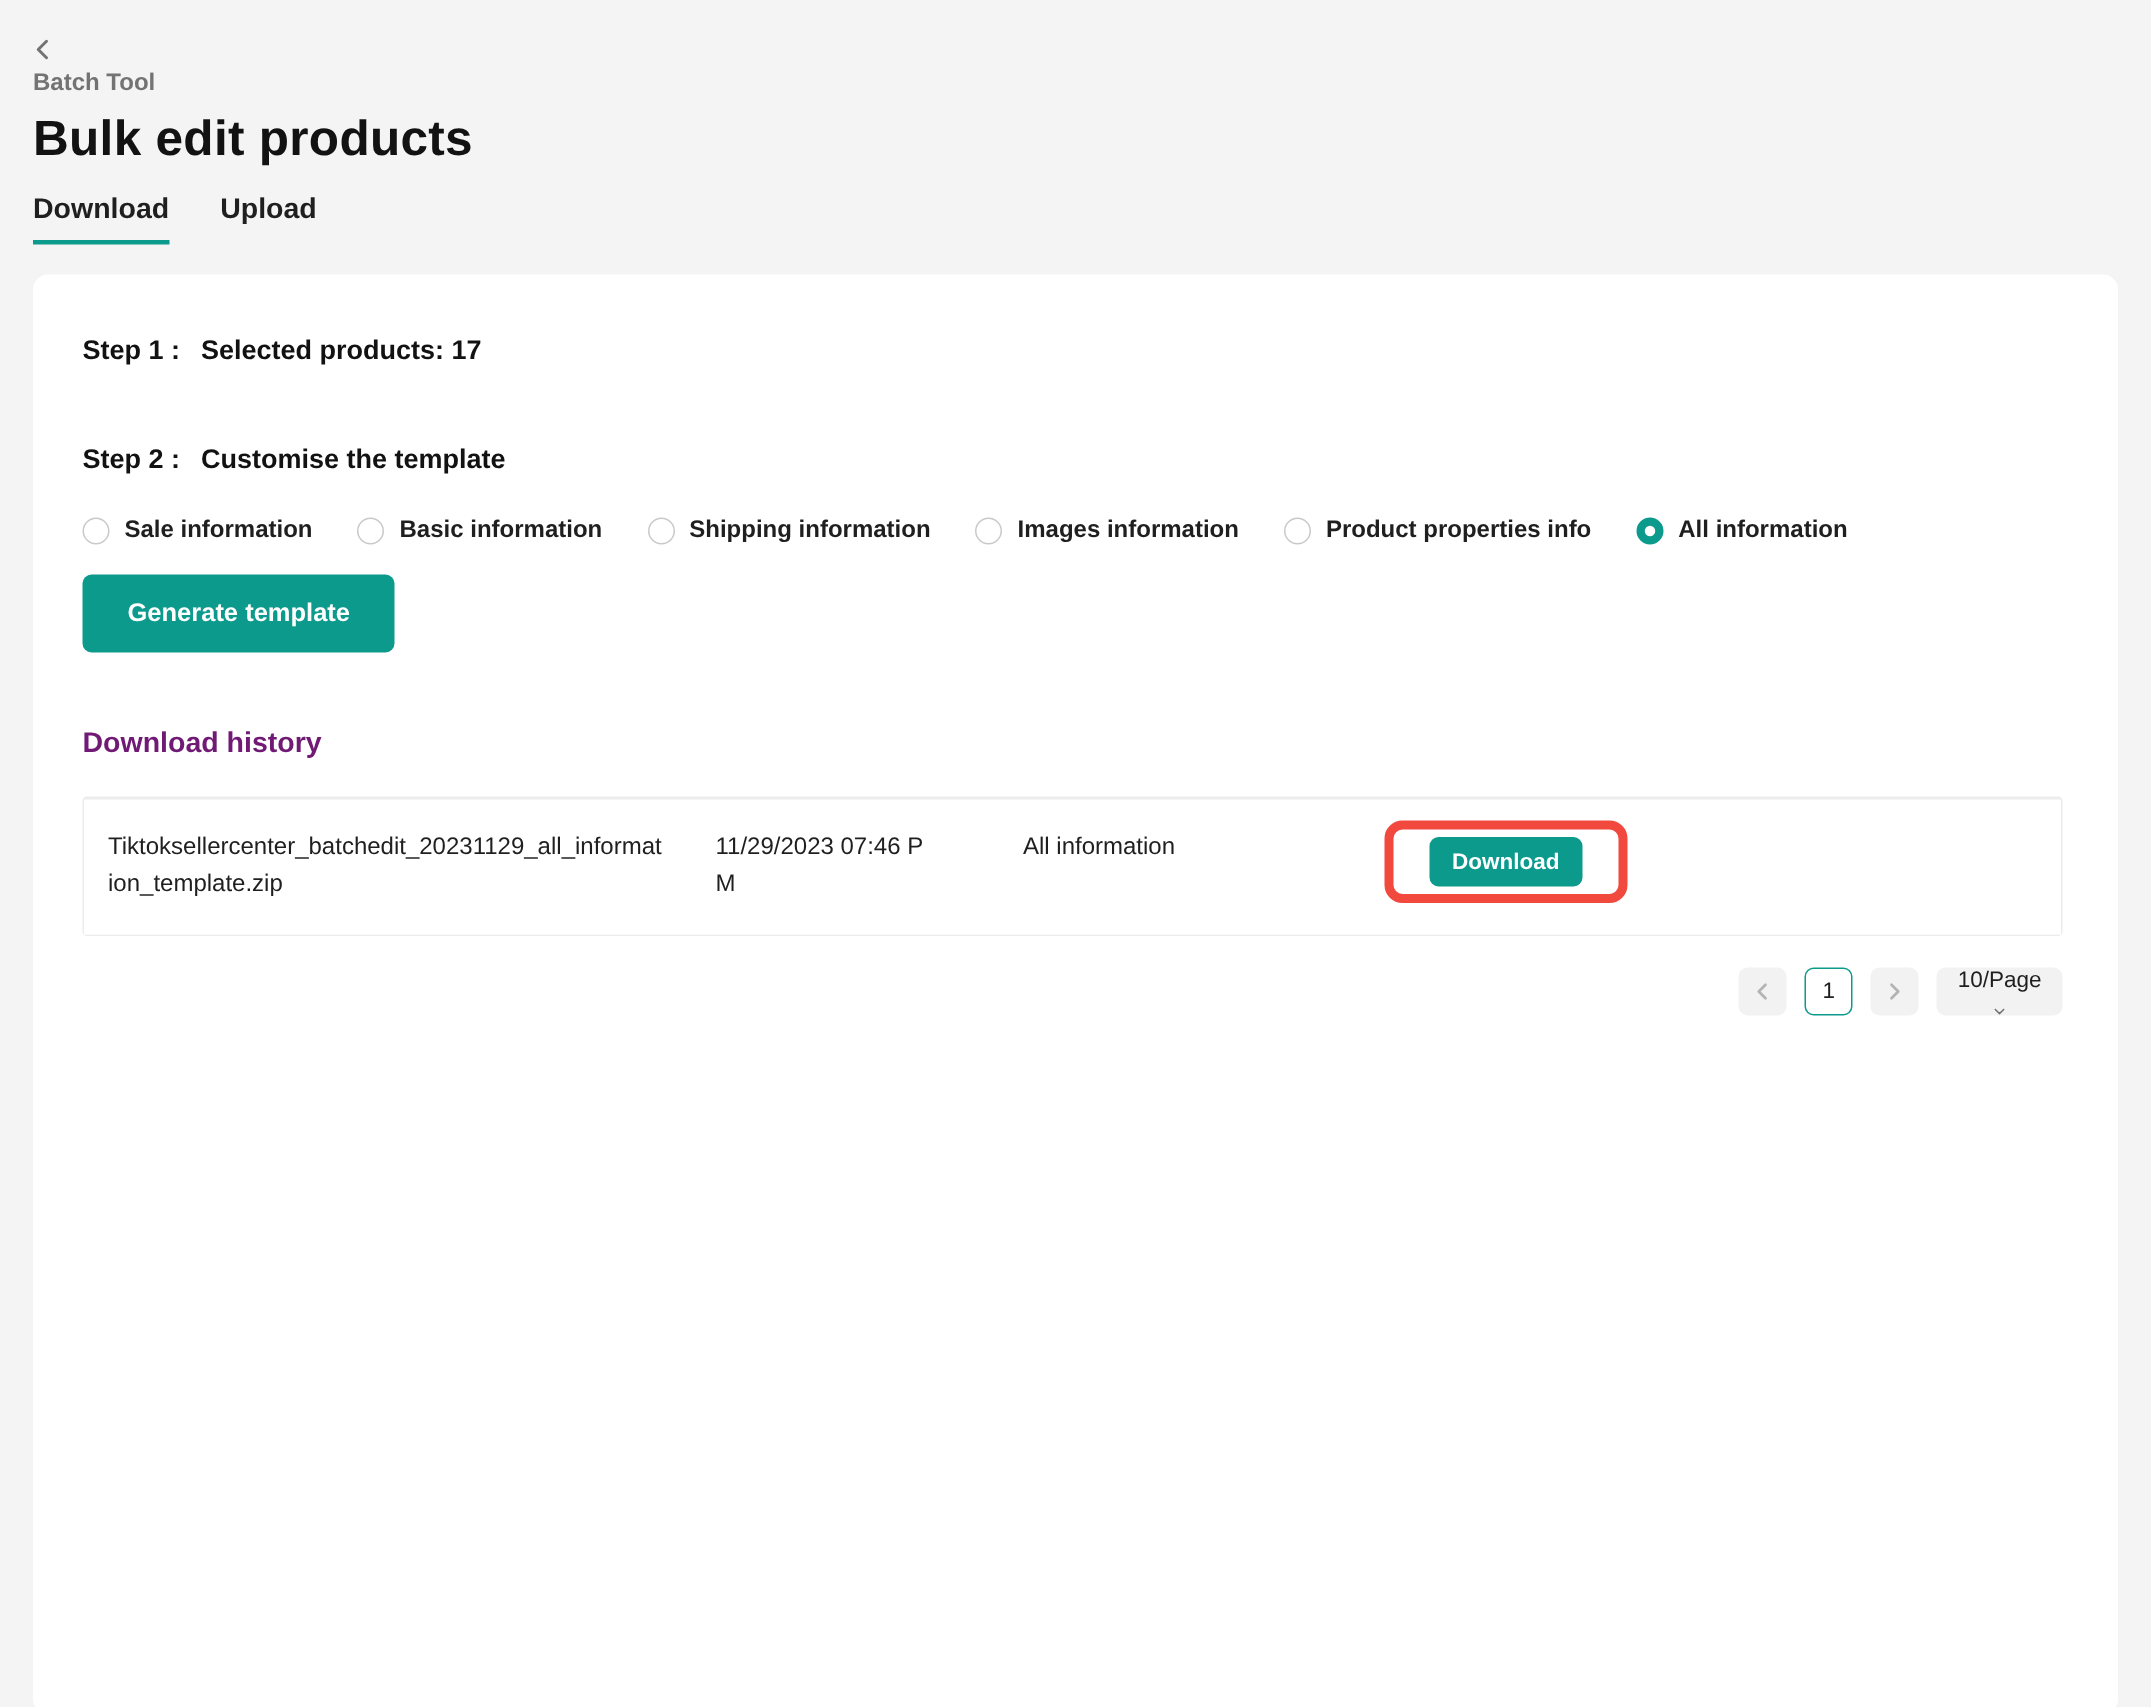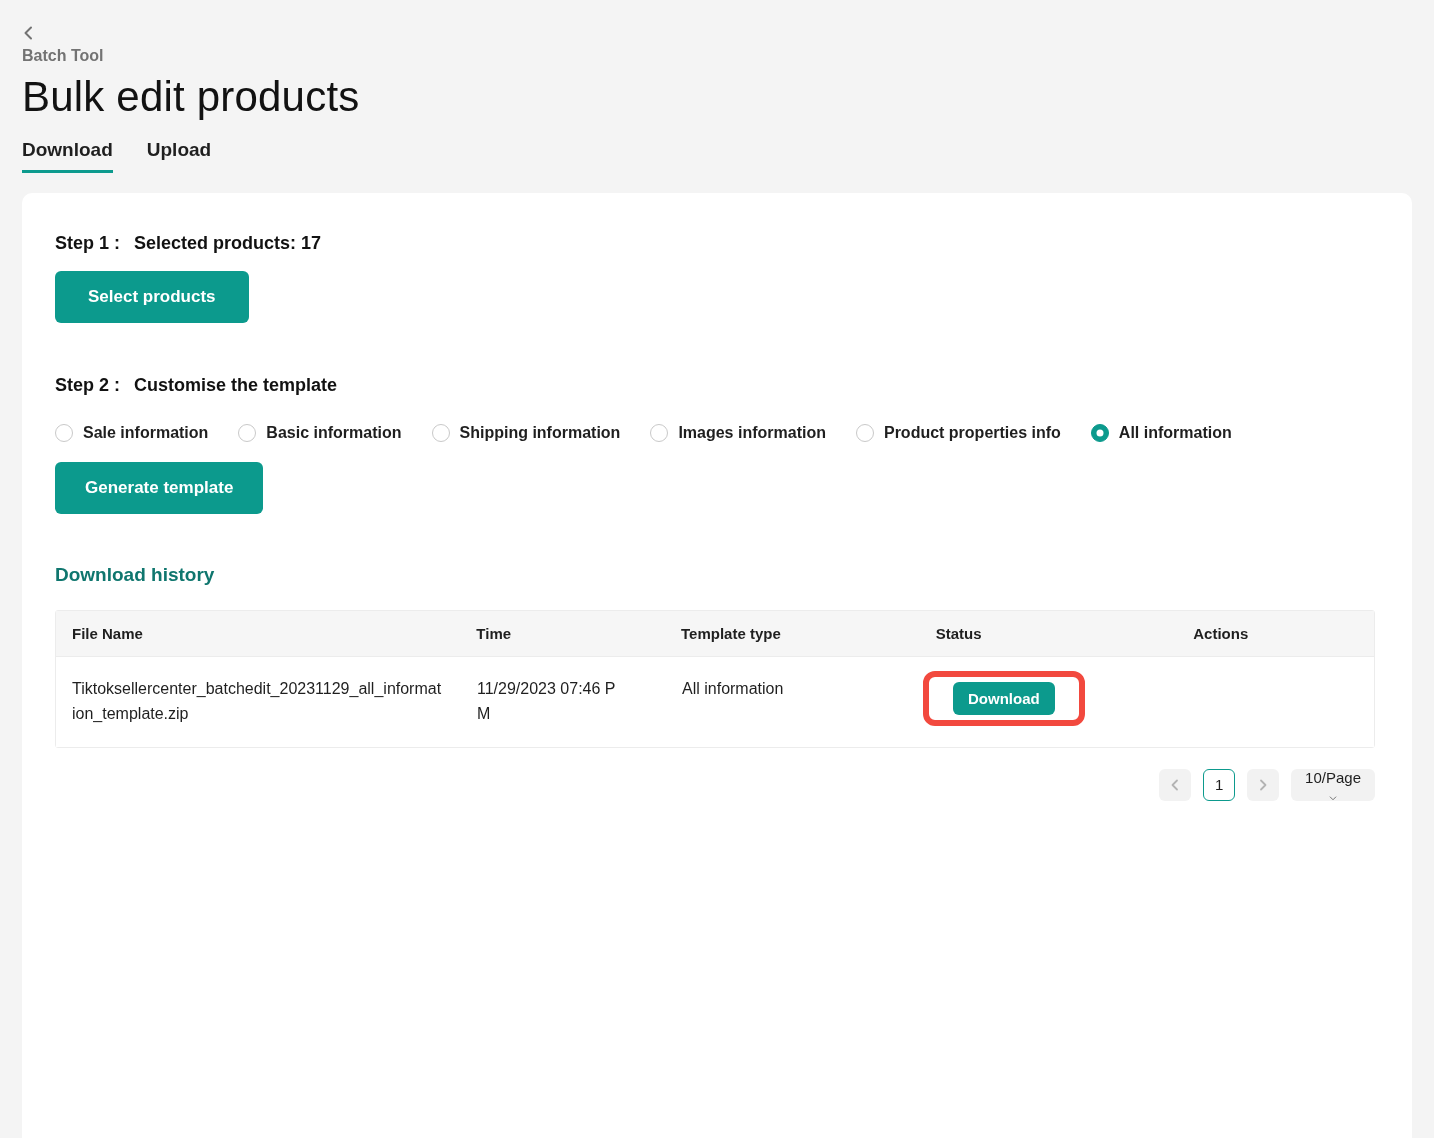--- a/index.html
+++ b/index.html
@@ -12,21 +12,21 @@
   }
   .page { padding:0 22px 28px 22px; }
 
   
   .back-row {
     display:flex; gap:7px;
     padding-top:26px; cursor:pointer; width:max-content;flex-direction:column;
   }
   .back-row svg { display:block; }
   .back-label { font-size:16px; font-weight:600; color:#737373; }
-  .page-title { font-size:42px; font-weight:400; color:#121212; margin-top:8px; letter-spacing:.2px; }
+  .page-title { font-size:33px; font-weight:700; color:#121212; margin-top:8px; letter-spacing:.2px; }
   .tabs { display:flex; gap:34px; margin-top:18px; }
   .tab {
     font-size:19px; font-weight:600; color:#1f1f1f;
     padding-bottom:9px; cursor:pointer; border-bottom:3px solid transparent;
   }
   .tab.active { border-bottom-color:#0c9a8d; }
 
   
   .card {
     background:#ffffff; border-radius:10px;
@@ -56,21 +56,21 @@
   }
   .radio-item.selected .radio-circle { background:#0c9a8d; border-color:#0c9a8d; }
   .radio-item.selected .radio-circle::after {
     content:""; position:absolute; left:50%; top:50%;
     width:7px; height:7px; border-radius:50%; background:#fff;
     transform:translate(-50%,-50%);
   }
   .radio-label { font-size:16px; font-weight:600; color:#1f1f1f; }
 
   
-  .history-title { margin-top:50px; font-size:19px; font-weight:600; color:#0f766e; }
+  .history-title { margin-top:50px; font-size:19px; font-weight:600; color:#701a75; }
 
   .table { width:1320px; margin-top:24px; border:1px solid #ececec; border-radius:3px; }
   .t-row { display:flex; }
   .t-head { background:#f6f6f6; }
   .t-cell { padding:14px 16px; font-size:15px; font-weight:600; color:#1f1f1f; }
   .t-body .t-cell { padding:20px 16px; font-size:16px; font-weight:400; line-height:1.55; }
   .t-body { border-top:1px solid #ececec; background:#fff; }
   .col-file { width:405px; }
   .col-time { width:205px; }
   .col-type { width:255px; }
@@ -134,21 +134,20 @@
     <div class="tab active">Download</div>
     <div class="tab">Upload</div>
   </div>
 
   <div class="card">
 
     
     <div class="step-title">
       <span>Step 1 :</span><span class="step-text">Selected products: 17</span>
     </div>
-    <button class="btn-primary btn-select">Select products</button>
 
     
     <div class="step2">
       <div class="step-title">
         <span>Step 2 :</span><span class="step-text">Customise the template</span>
       </div>
 
       <div class="radio-row">
         <div class="radio-item">
           <span class="radio-circle"></span>
@@ -176,27 +175,20 @@
         </div>
       </div>
 
       <button class="btn-primary btn-generate">Generate template</button>
     </div>
 
     
     <div class="history-title">Download history</div>
 
     <div class="table">
-      <div class="t-row t-head">
-        <div class="t-cell col-file">File Name</div>
-        <div class="t-cell col-time">Time</div>
-        <div class="t-cell col-type">Template type</div>
-        <div class="t-cell col-status">Status</div>
-        <div class="t-cell col-actions">Actions</div>
-      </div>
 
       <div class="t-row t-body">
         <div class="t-cell col-file">
           <div class="file-name">Tiktoksellercenter_batchedit_20231129_all_information_template.zip</div>
         </div>
         <div class="t-cell col-time">
           <div class="time-val">11/29/2023 07:46 PM</div>
         </div>
         <div class="t-cell col-type">All information</div>
         <div class="t-cell col-actions">

